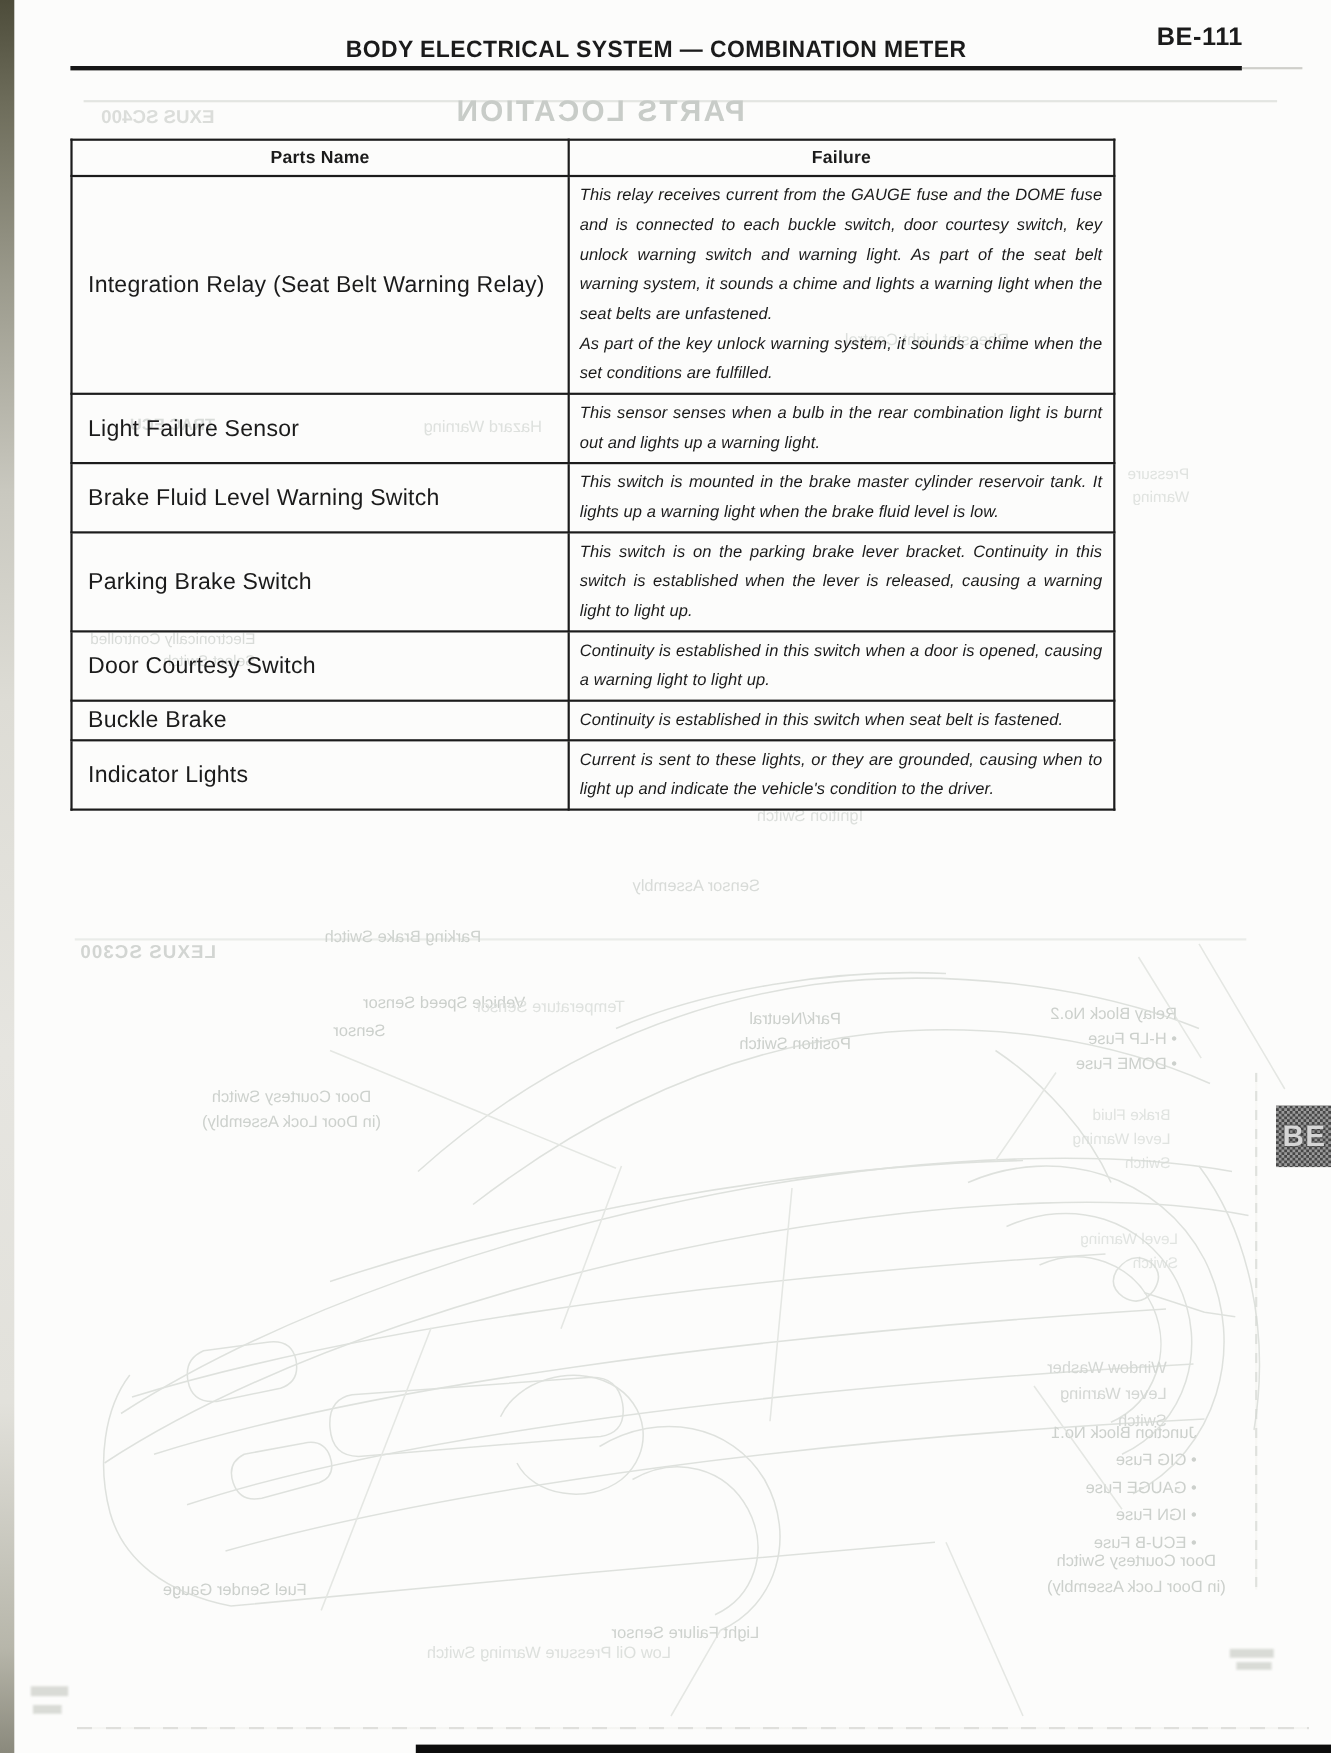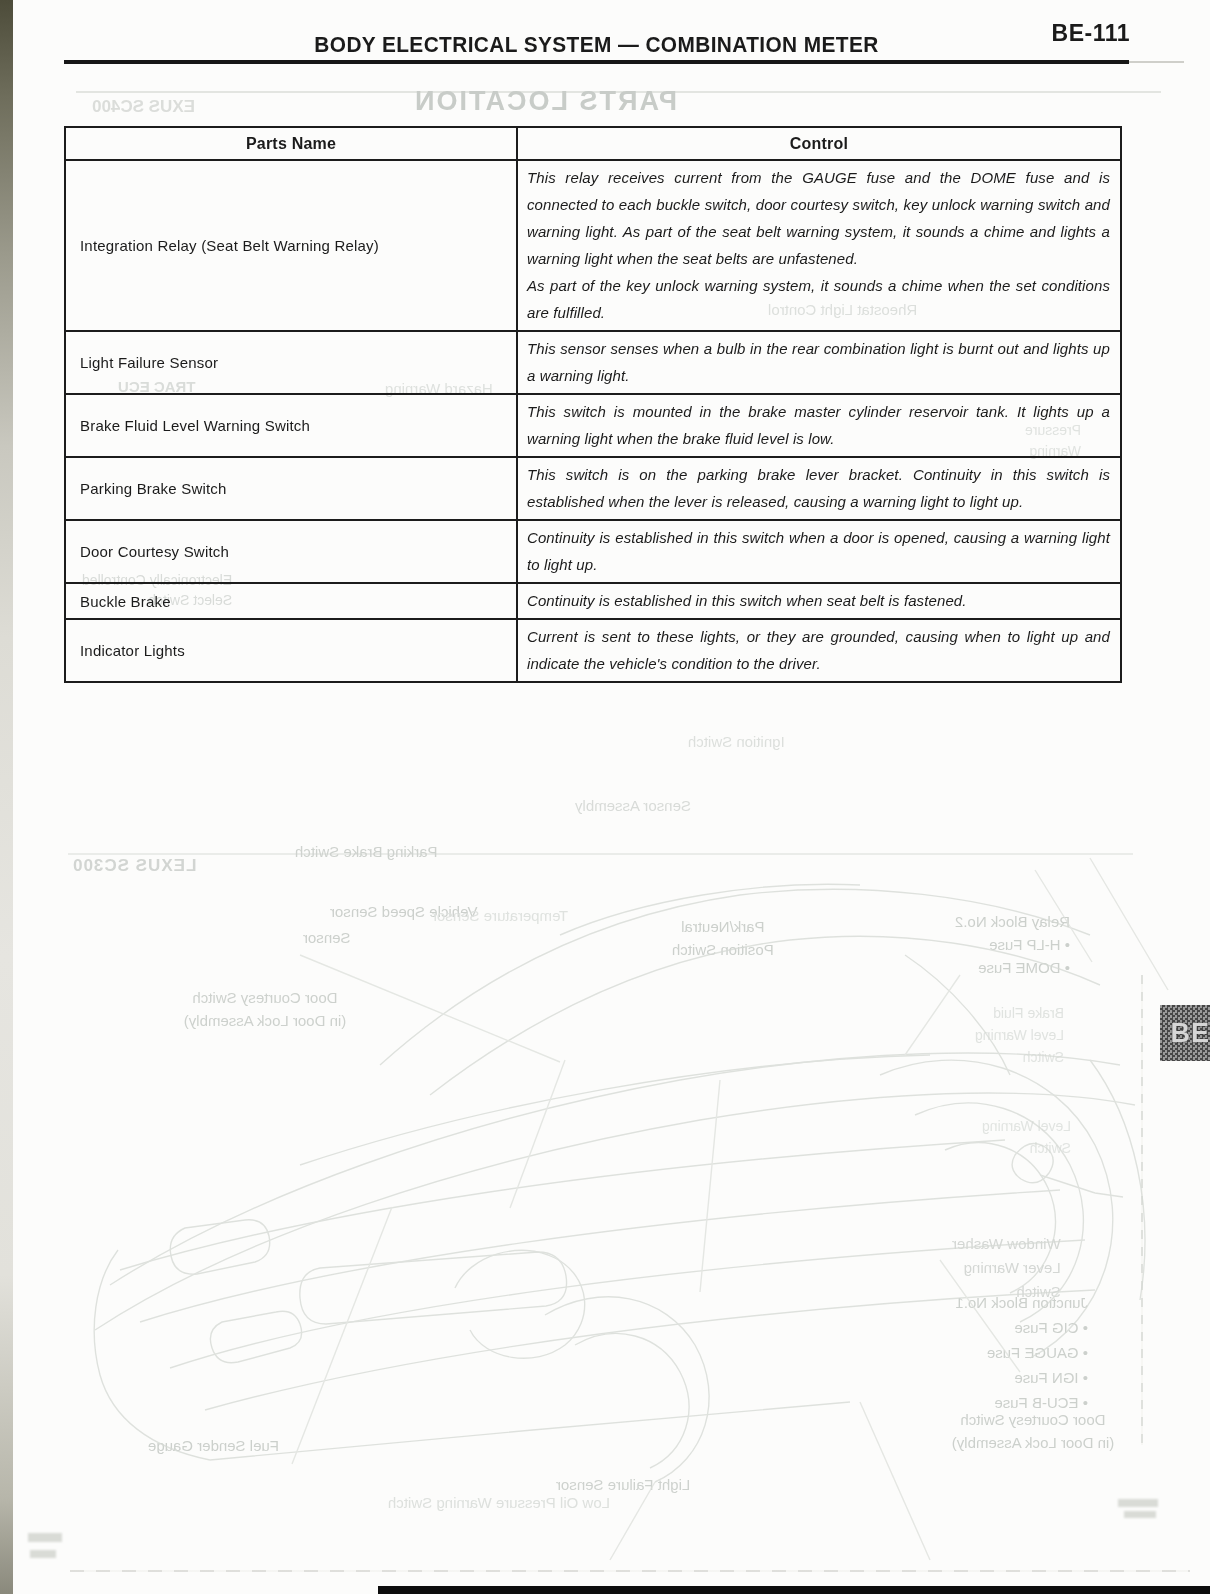--- a/index.html
+++ b/index.html
@@ -16,42 +16,42 @@
   
   .page-num { position:absolute; left:1030px; top:20px; width:100px; text-align:right;
     font-size:23px; font-weight:700; letter-spacing:.5px; }
   .title { position:absolute; left:64px; top:33px; width:1065px; text-align:center;
     font-size:21.5px; font-weight:700; letter-spacing:.4px; transform:scaleX(.97); }
   .rule { position:absolute; left:64px; top:60px; width:1065px; height:4px; background:#171717; }
   .rule-ext { position:absolute; left:1129px; top:61px; width:55px; height:2px; background:#cfcfca; }
 
   
   table.parts {
-    position:absolute; left:64px; top:126px; width:1058px;
+    position:absolute; left:64px; top:126px; width:950px;
     border-collapse:collapse; table-layout:fixed; background:transparent;border-radius:13px;
   }
   table.parts th, table.parts td { border:2px solid #1c1c1c; }
   table.parts th { height:27px; font-size:16px; font-weight:700; padding:2px; letter-spacing:.2px; }
-  td.part-cell { vertical-align:middle; padding:4px 8px 4px 14px; font-size:15px; letter-spacing:.2px; }
+  td.part-cell { vertical-align:middle; padding:4px 8px 4px 14px; font-size:21px; letter-spacing:.2px; }
   td.func-cell { vertical-align:top; padding:3px 10px 4px 9px; }
   td.func-cell p { margin:0; font-size:15px; line-height:27px; text-align:justify; letter-spacing:.1px;font-style:italic; }
 
   
   .ghost { position:absolute; transform:scaleX(-1); white-space:pre-line;
     font-family:"Liberation Sans",sans-serif; pointer-events:none; }
   .gline { position:absolute; background:#e3e5e1; pointer-events:none; }
   .car-svg { position:absolute; left:0; top:0; pointer-events:none; }
 
   
   .be-tab {
     position:absolute; left:1160px; top:1005px; width:50px; height:56px;
     background:
       repeating-conic-gradient(#474747 0% 25%, #9a9a9a 0% 50%);
     background-size:5px 5px;
-    display:flex; align-items:center; justify-content:flex-end;
+    display:flex; align-items:center; justify-content:flex-start;
   }
   .be-tab span { font-size:27px; font-weight:700; color:#d6d6d6; letter-spacing:1px;
     padding-left:6px; text-shadow:0 0 2px #202020; }
 
   
   .scanline { position:absolute; left:70px; top:1570px; width:1120px; height:2px;
     background:repeating-linear-gradient(90deg,#d8d8d4 0 14px,#f4f4f1 14px 26px); opacity:.8; }
   .bottom-bar { position:absolute; left:378px; top:1586px; width:832px; height:8px; background:#0d0d0d; }
   .smudge { position:absolute; background:#d9dbd6; filter:blur(1px); pointer-events:none; }
 </style>
@@ -164,21 +164,21 @@
   <div class="rule-ext"></div>
 
   <table class="parts">
     <colgroup>
         <col style="width:452px">
         <col>
       </colgroup>
     <thead>
       <tr>
         <th>Parts Name</th>
-        <th>Control</th>
+        <th>Failure</th>
       </tr>
     </thead>
     <tbody>
     <tr>
       <td class="part-cell">Integration Relay (Seat Belt Warning Relay)</td>
       <td class="func-cell">
             <p>This relay receives current from the GAUGE fuse and the DOME fuse and is connected to each buckle switch, door courtesy switch, key unlock warning switch and warning light. As part of the seat belt warning system, it sounds a chime and lights a warning light when the seat belts are unfastened.</p>
             <p>As part of the key unlock warning system, it sounds a chime when the set conditions are fulfilled.</p>
           </td>
     </tr>

